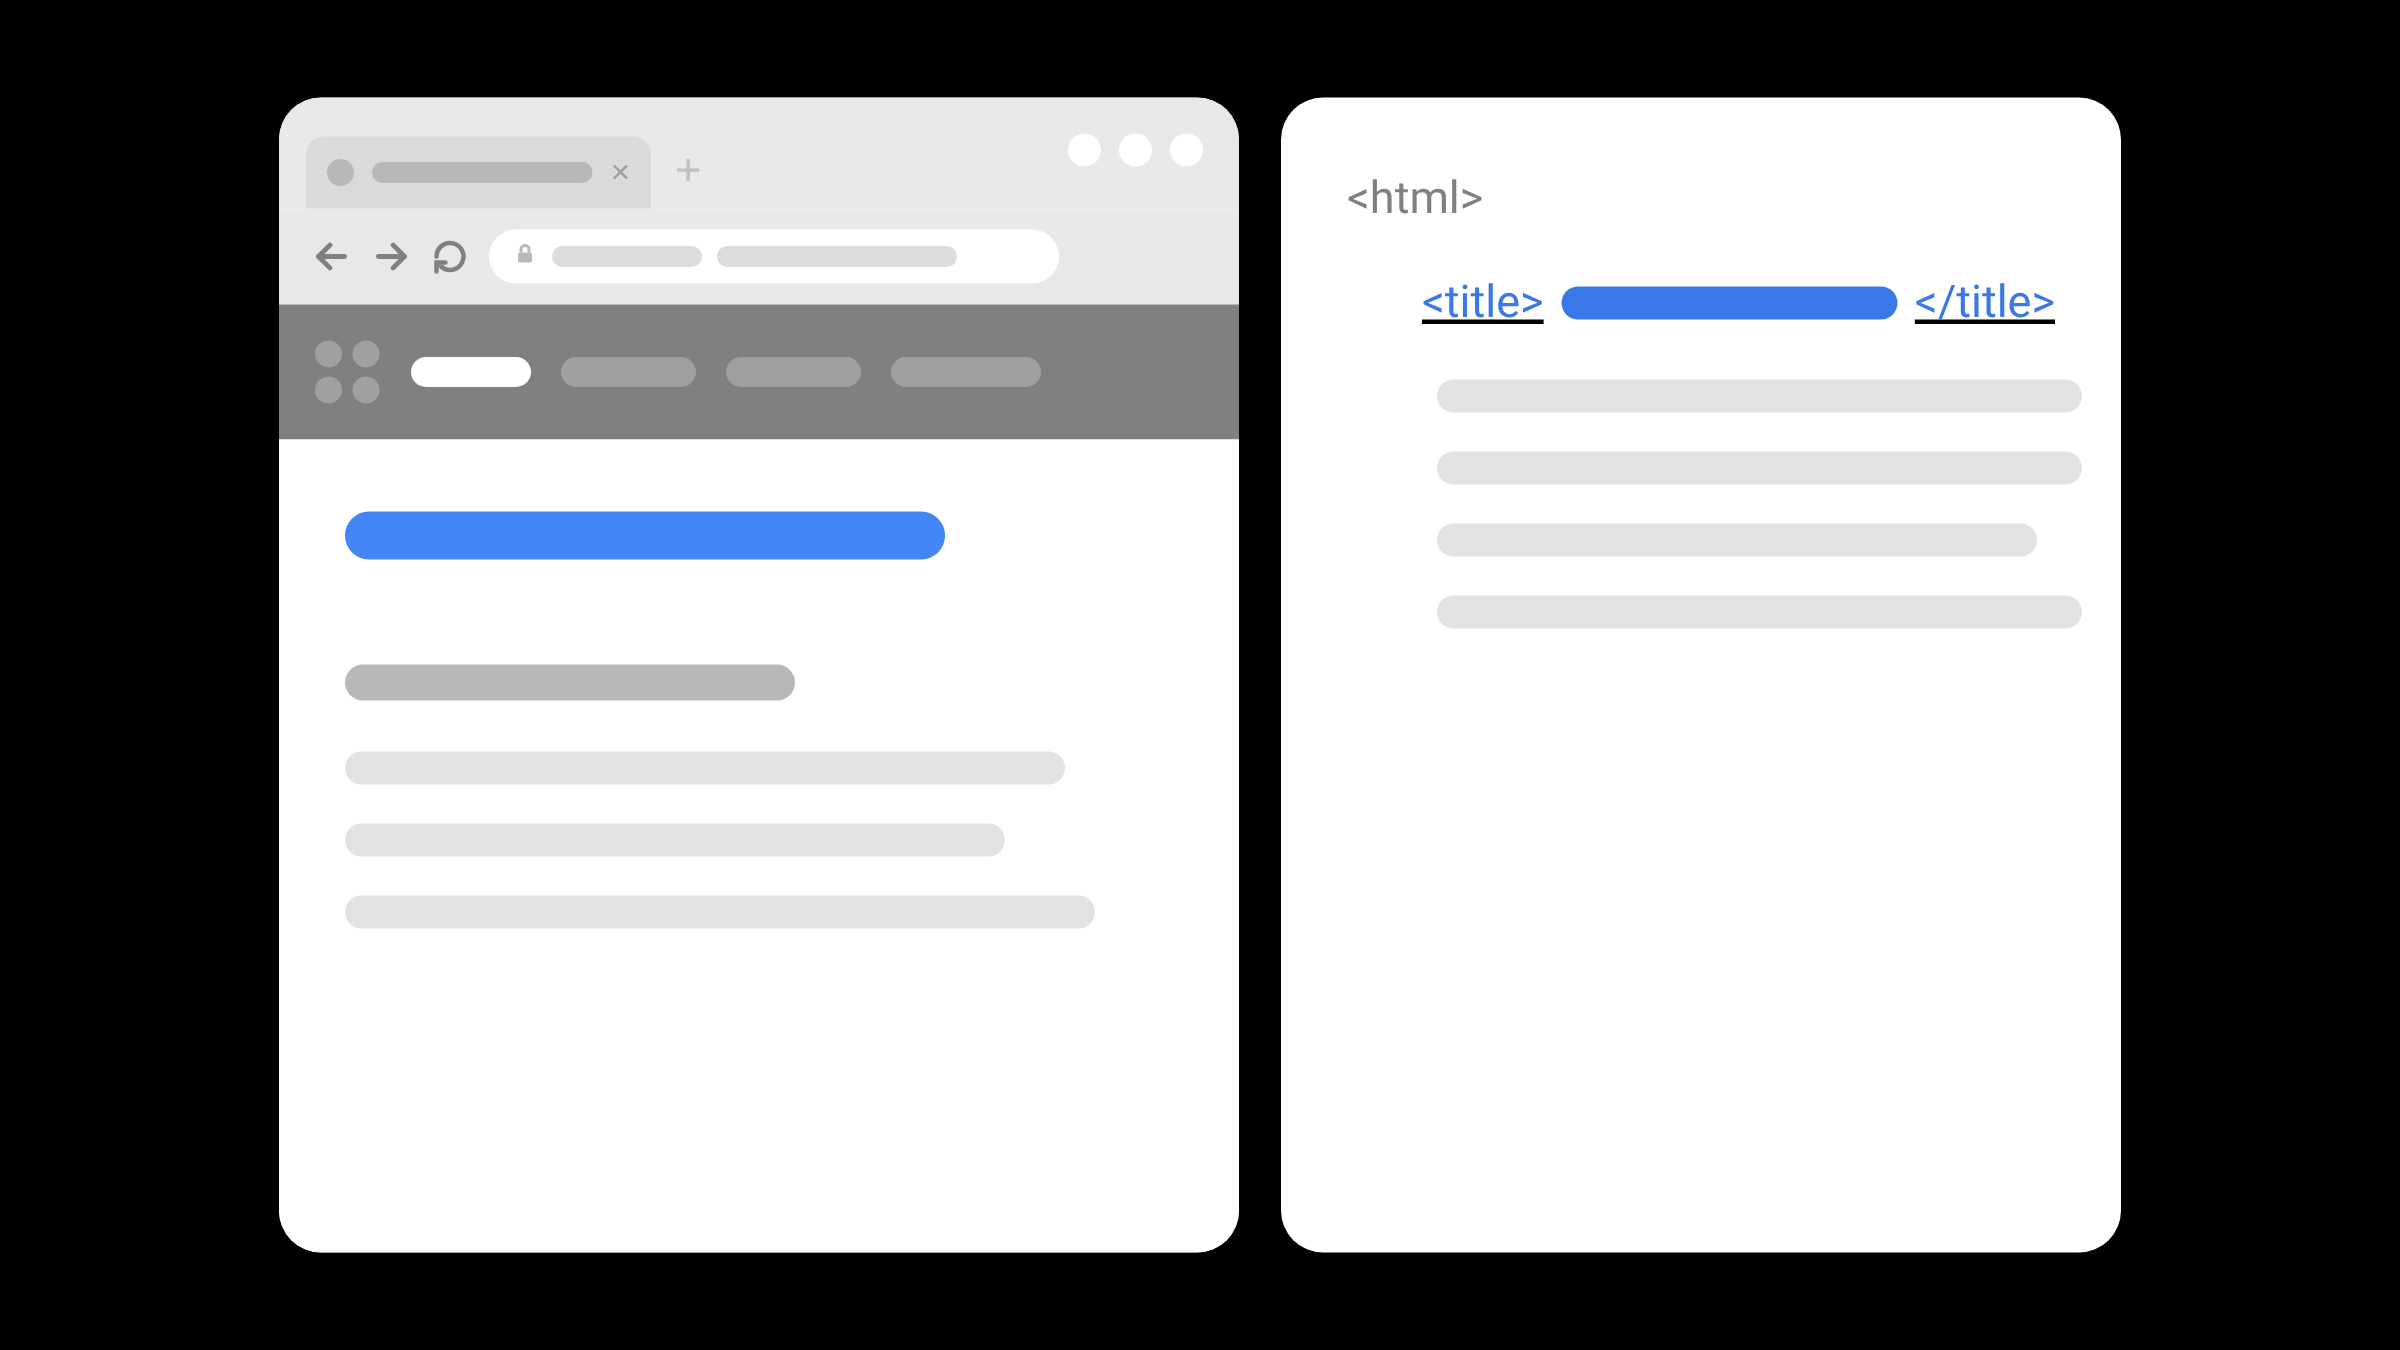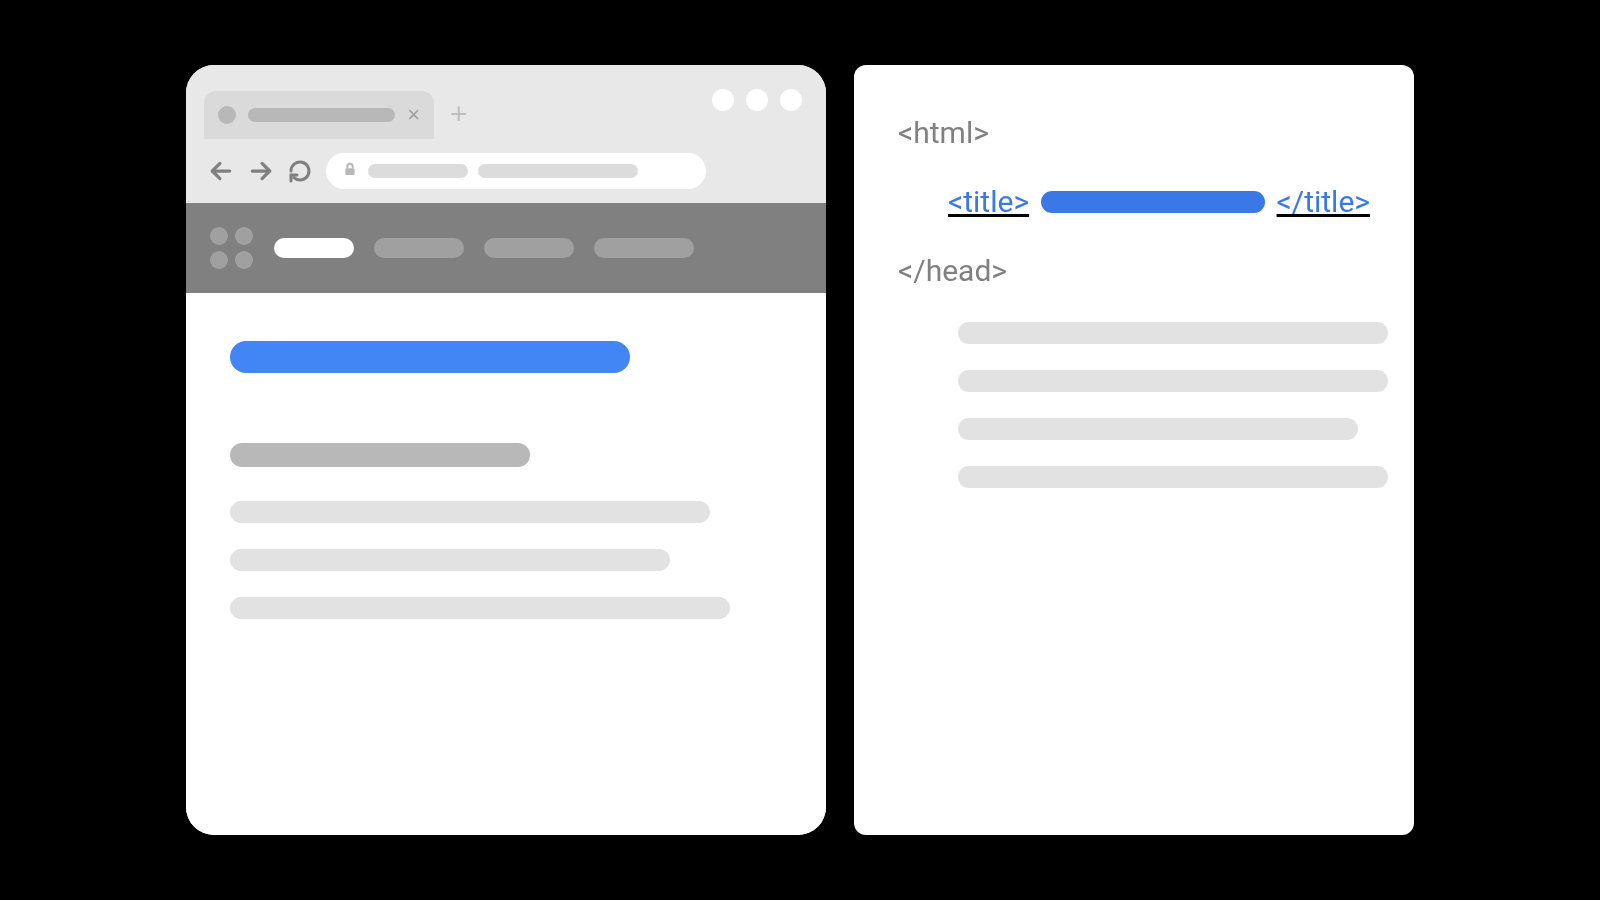--- a/index.html
+++ b/index.html
@@ -148,21 +148,21 @@
     border-radius: 14px;
     background: #e2e2e2;
     margin-bottom: 26px;
   }
 
   
   .code-panel {
     width: 560px;
     height: 770px;
     background: #fff;
-    border-radius: 12px;
+    border-radius: 28px;
     padding: 50px 44px;
     font-family: -apple-system, "Segoe UI", Roboto, Arial, sans-serif;
     font-size: 30px;
   }
   .tag-plain { color: #808080; }
   .tag-blue  { color: #3b78e7; }
   .code-line { margin-bottom: 34px; display:flex; align-items:center; }
   .indent-1 { padding-left: 50px; text-decoration: underline; }
   .title-blob {
     display:inline-block;
@@ -253,23 +253,20 @@
 
 <div class="code-panel">
   <div class="code-line">
       <span class="tag-plain">&lt;html&gt;</span>
     </div>
   <div class="code-line indent-1">
     <span class="tag-blue">&lt;title&gt;</span>
     <span class="title-blob"></span>
     <span class="tag-blue">&lt;/title&gt;</span>
   </div>
-  <div class="code-line">
-      <span class="tag-plain">&lt;/head&gt;</span>
-    </div>
 
   <div class="body-blobs">
     <div class="body-blob" style="width:430px"></div>
     <div class="body-blob" style="width:430px"></div>
     <div class="body-blob" style="width:400px"></div>
     <div class="body-blob" style="width:430px"></div>
   </div>
 
 </div>
 

